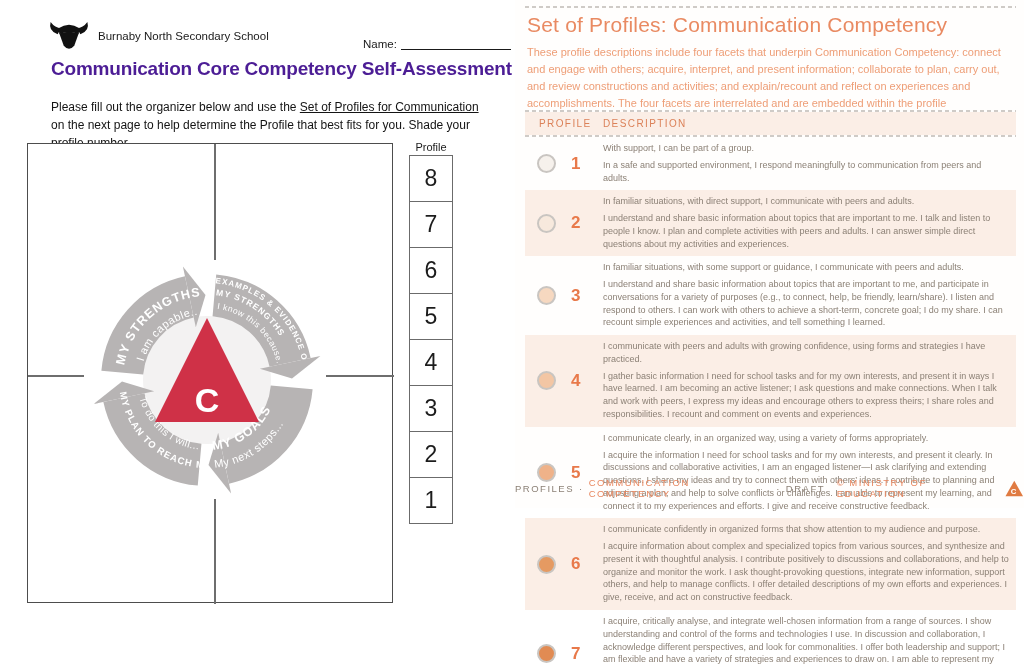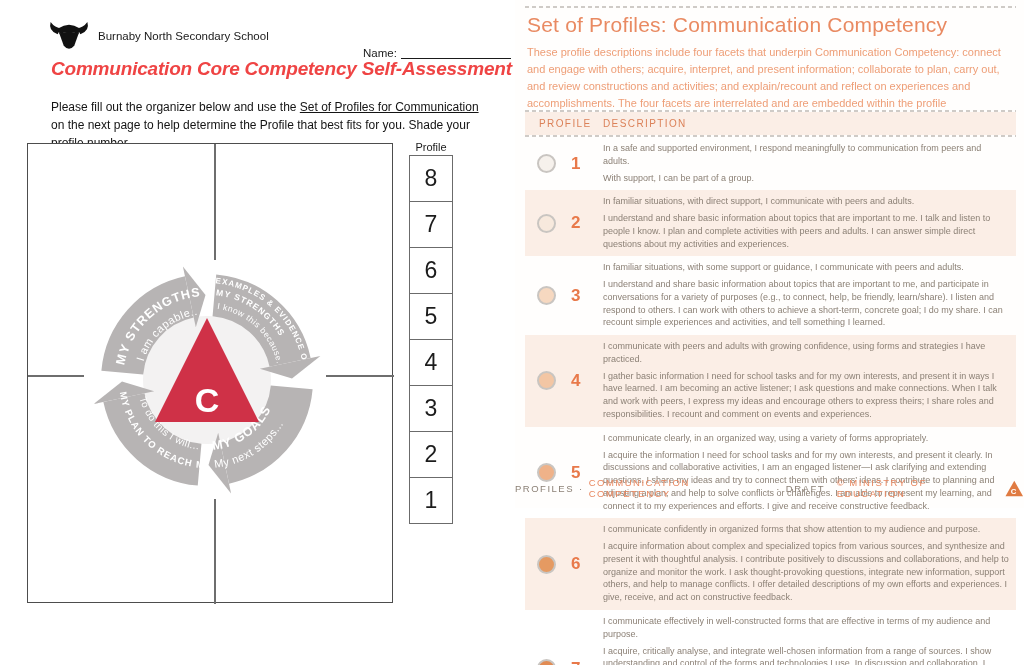--- a/index.html
+++ b/index.html
@@ -4,23 +4,23 @@
 <style>
   * { margin:0; padding:0; box-sizing:border-box; }
   html,body { width:1024px; height:665px; background:#fff; font-family:"Liberation Sans", sans-serif; overflow:hidden; }
   .spread { position:relative; width:1024px; height:665px; background:#fff; display:flex; }
 
   
   .left-page { position:relative; width:515px; height:665px; background:#fff; }
   .school-header { position:absolute; left:48px; top:20px; display:flex; align-items:center; }
   .school-logo { width:42px; height:32px; }
   .school-name { font-size:11.5px; color:#1a1a1a; margin-left:8px; }
-  .name-line { position:absolute; left:363px; top:47px; font-size:11.5px; color:#1a1a1a; display:flex; align-items:center; }
+  .name-line { position:absolute; left:363px; top:38px; font-size:11.5px; color:#1a1a1a; display:flex; align-items:center; }
   .name-underline { display:inline-block; width:110px; border-bottom:1px solid #1a1a1a; height:12px; margin-left:4px; }
-  .assessment-title { position:absolute; left:51px; top:58px; font-size:19px; font-weight:bold; color:#ef4444; letter-spacing:-0.2px;font-style:italic; }
+  .assessment-title { position:absolute; left:51px; top:58px; font-size:19px; font-weight:bold; color:#4c1d95; letter-spacing:-0.2px; }
   .instructions { position:absolute; left:51px; top:98px; width:428px; font-size:12px; line-height:1.5; color:#141414; }
   .instructions .u { text-decoration:underline; }
 
   .organizer-box { position:absolute; left:27px; top:143px; width:366px; height:460px; border:1.5px solid #4d4d4d; background:#fff; }
   .qline { position:absolute; background:#6e6e6e; }
   .vline-top    { left:186px; top:0; width:1.5px; height:116px; }
   .vline-bottom { left:186px; top:355px; width:1.5px; height:105px; }
   .hline-left   { left:0; top:231px; width:56px; height:1.5px; }
   .hline-right  { left:298px; top:231px; width:68px; height:1.5px; }
 
@@ -161,22 +161,22 @@
     <div class="dashed dash-bot"></div>
 
     <div class="rows-wrap">
 
       <div class="profile-row">
         <div class="row-left">
           <span class="row-dot" style="background: rgb(246, 241, 236);"></span>
           <span class="row-num">1</span>
         </div>
         <div class="row-text">
+          <p>With support, I can be part of a group.</p>
           <p>In a safe and supported environment, I respond meaningfully to communication from peers and adults.</p>
-          <p>With support, I can be part of a group.</p>
         </div>
       </div>
 
       <div class="profile-row peach">
         <div class="row-left">
           <span class="row-dot" style="background: rgb(247, 233, 221);"></span>
           <span class="row-num">2</span>
         </div>
         <div class="row-text">
           <p>In familiar situations, with direct support, I communicate with peers and adults.</p>
@@ -227,21 +227,20 @@
           <p>I acquire information about complex and specialized topics from various sources, and synthesize and present it with thoughtful analysis. I contribute positively to discussions and collaborations, and help to organize and monitor the work. I ask thought-provoking questions, integrate new information, support others, and help to manage conflicts. I offer detailed descriptions of my own efforts and experiences. I give, receive, and act on constructive feedback.</p>
         </div>
       </div>
 
       <div class="profile-row">
         <div class="row-left">
           <span class="row-dot" style="background: rgb(225, 139, 83);"></span>
           <span class="row-num">7</span>
         </div>
         <div class="row-text">
-          <p>I communicate effectively in well-constructed forms that are effective in terms of my audience and purpose.</p>
           <p>I acquire, critically analyse, and integrate well-chosen information from a range of sources. I show understanding and control of the forms and technologies I use. In discussion and collaboration, I acknowledge different perspectives, and look for commonalities. I offer both leadership and support; I am flexible and have a variety of strategies and experiences to draw on. I am able to represent my learning and my goals, and connect these to my previous experiences. I accept constructive feedback and use it to move forward.</p>
         </div>
       </div>
 
     </div>
 
     <div class="rp-footer">
       <span class="f-gray">PROFILES</span>
       <span class="f-sep">·</span>
       <span class="f-orange">COMMUNICATION COMPETENCY</span>

